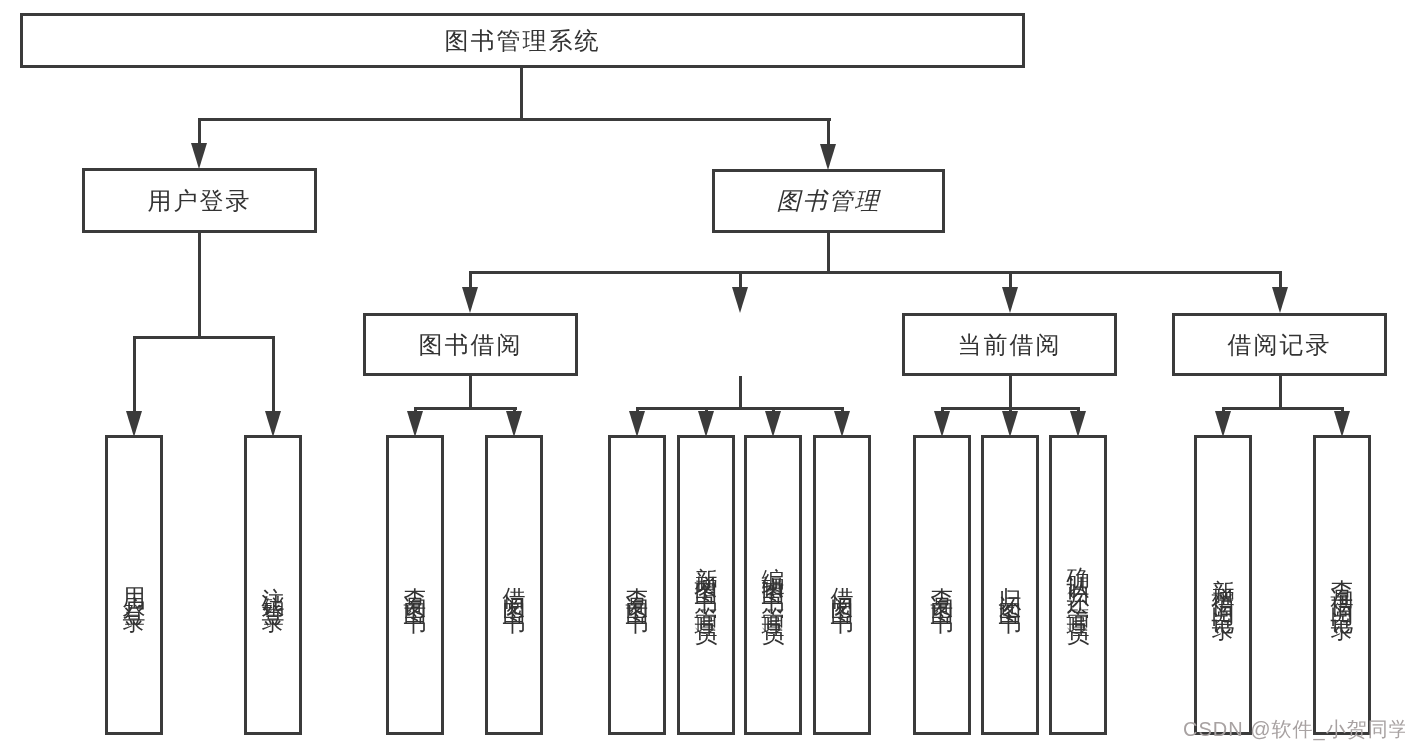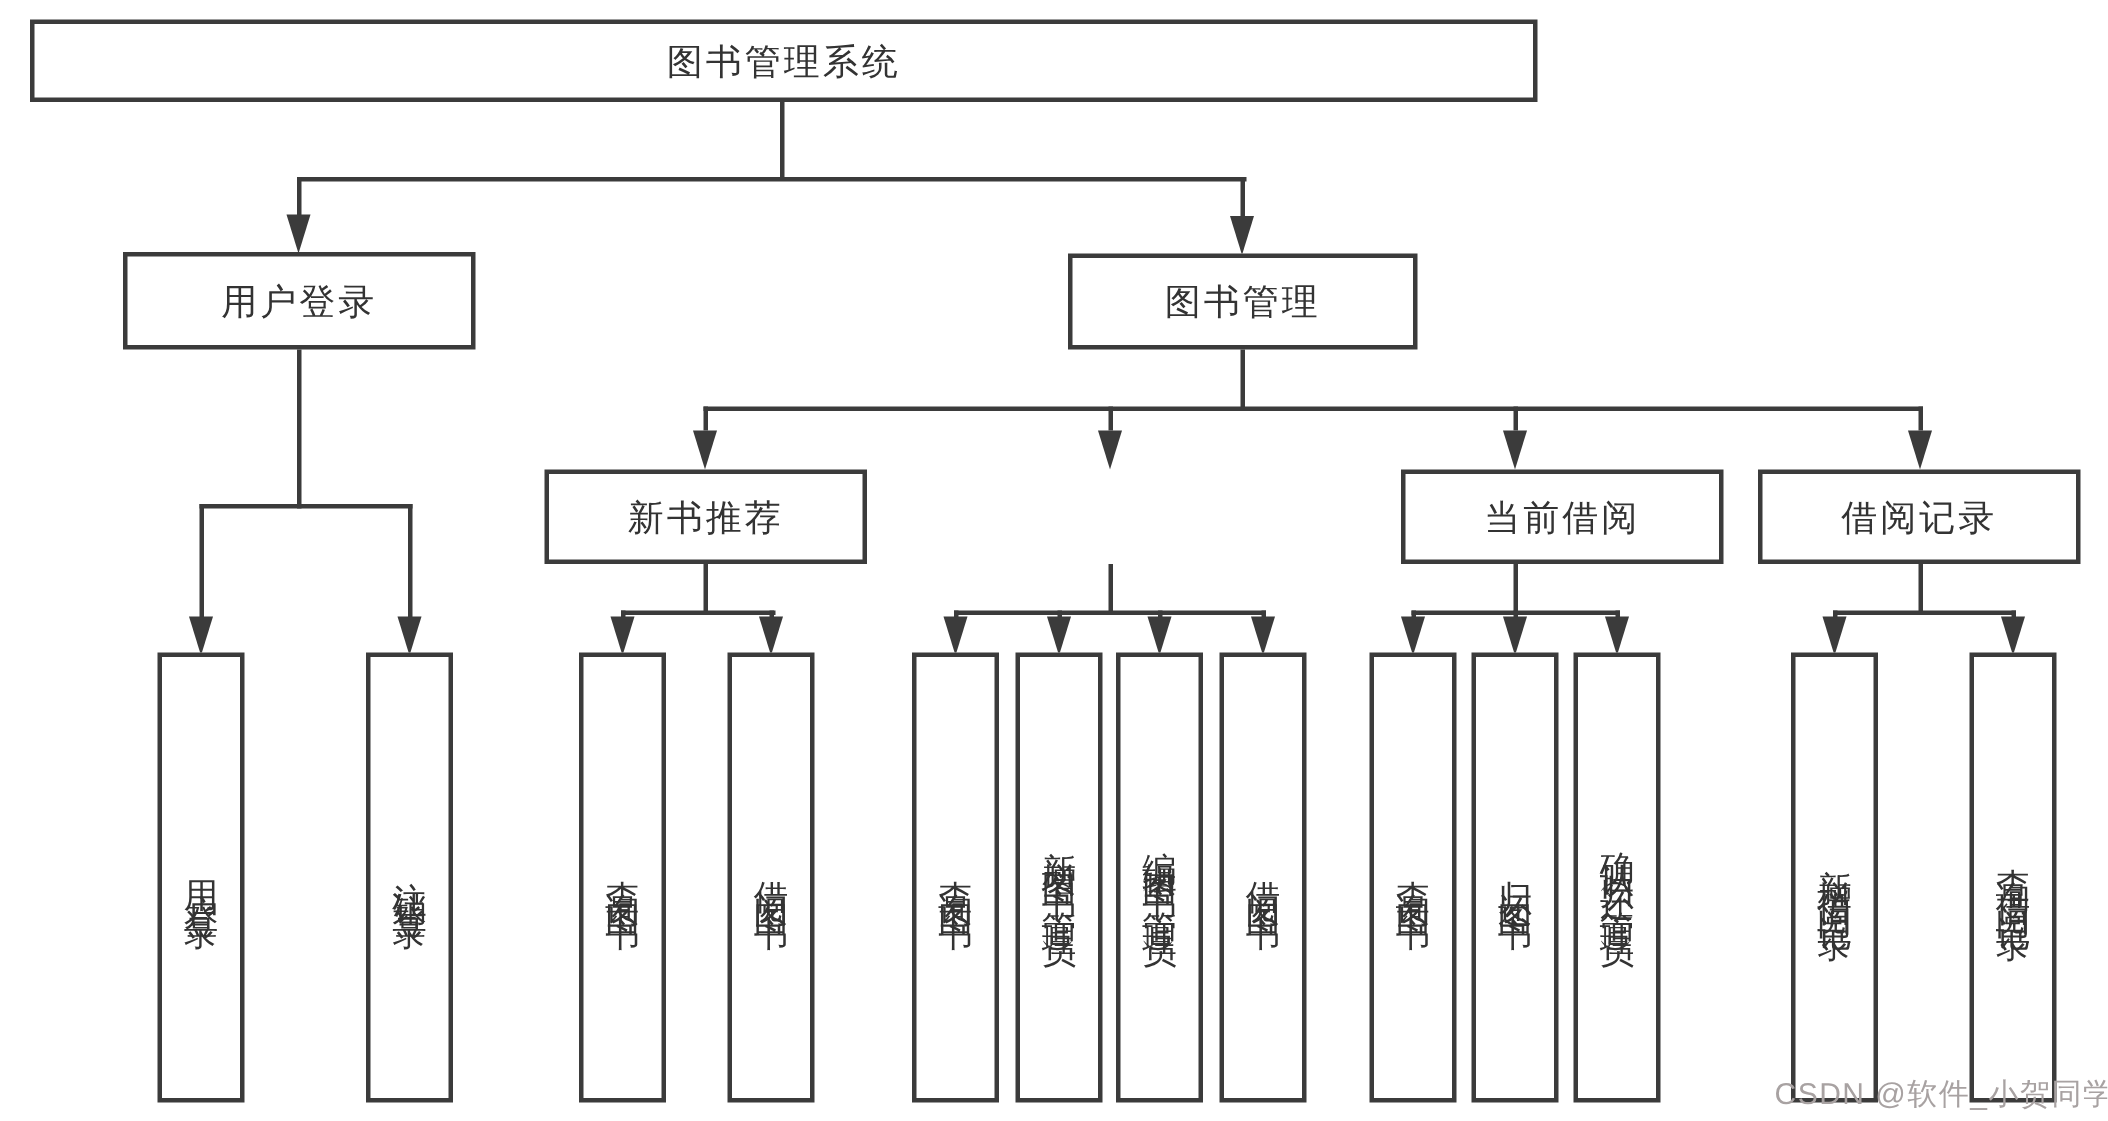--- a/index.html
+++ b/index.html
@@ -82,21 +82,21 @@
   <div class="v" style="left:520px; top:68px; height:52px;"></div>
   <div class="h" style="left:198px; top:118px; width:633px;"></div>
   <div class="v" style="left:198px; top:118px; height:28px;"></div>
   <div class="arrow" style="left:191px; top:143px;"></div>
   <div class="v" style="left:827px; top:118px; height:28px;"></div>
   <div class="arrow" style="left:820px; top:144px;"></div>
 
   <div class="hbox" style="left:82px; top:168px; width:235px; height:65px;">
     <span>用户登录</span>
   </div>
-  <div class="hbox" style="left:712px; top:169px; width:233px; height:64px;">
+  <div class="hbox" style="left:712px; top:169px; width:233px; height:64px;font-style:italic;">
     <span>图书管理</span>
   </div>
 
   <div class="v" style="left:198px; top:233px; height:106px;"></div>
   <div class="h" style="left:133px; top:336px; width:142px;"></div>
   <div class="v" style="left:133px; top:336px; height:78px;"></div>
   <div class="arrow" style="left:126px; top:411px;"></div>
   <div class="v" style="left:272px; top:336px; height:78px;"></div>
   <div class="arrow" style="left:265px; top:411px;"></div>
 
@@ -105,23 +105,23 @@
   <div class="v" style="left:469px; top:271px; height:16px;"></div>
   <div class="arrow" style="left:462px; top:287px;"></div>
   <div class="v" style="left:739px; top:271px; height:16px;"></div>
   <div class="arrow" style="left:732px; top:287px;"></div>
   <div class="v" style="left:1009px; top:271px; height:16px;"></div>
   <div class="arrow" style="left:1002px; top:287px;"></div>
   <div class="v" style="left:1279px; top:271px; height:16px;"></div>
   <div class="arrow" style="left:1272px; top:287px;"></div>
 
   <div class="hbox" style="left:363px; top:313px; width:215px; height:63px;">
-    <span>新书推荐</span>
-  </div>
-  <div class="hbox" style="left:902px; top:313px; width:215px; height:63px;margin-left:32px;">
+    <span>图书借阅</span>
+  </div>
+  <div class="hbox" style="left:902px; top:313px; width:215px; height:63px;">
     <span>当前借阅</span>
   </div>
   <div class="hbox" style="left:1172px; top:313px; width:215px; height:63px;">
     <span>借阅记录</span>
   </div>
 
   <div class="v" style="left:469px; top:376px; height:33px;"></div>
   <div class="h" style="left:414px; top:407px; width:103px;"></div>
   <div class="v" style="left:414px; top:407px; height:8px;"></div>
   <div class="arrow" style="left:407px; top:411px;"></div>

